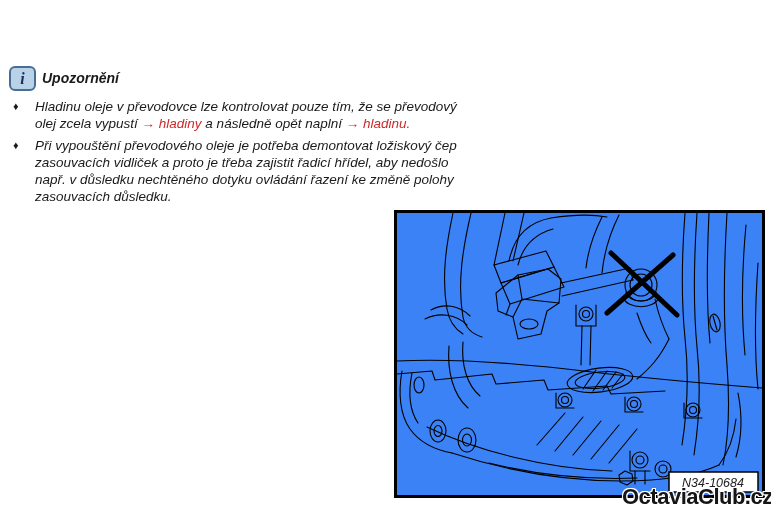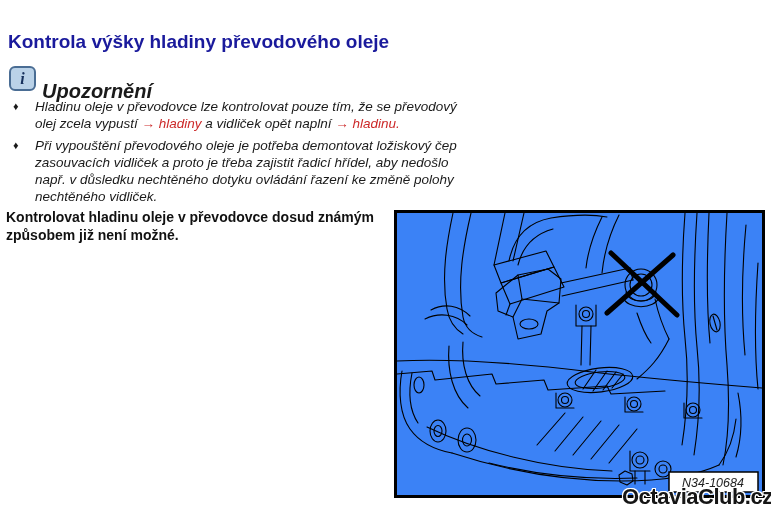--- a/index.html
+++ b/index.html
@@ -21,22 +21,22 @@
   .info-icon{
     position:absolute;left:9px;top:66px;width:23px;height:21px;
     background:var(--icon-bg);border:2px solid var(--icon-border);border-radius:6px;
     display:flex;align-items:center;justify-content:center;
   }
   .info-glyph{
     font-family:"Liberation Serif",serif;font-weight:700;font-style:italic;
     font-size:16px;color:#16305c;line-height:1;
   }
   .notice-label{
-    position:absolute;left:42px;top:80px;
-    font-size:20px;font-weight:700;font-style:italic;color:var(--ink);
+    position:absolute;left:42px;top:70px;
+    font-size:14px;font-weight:700;font-style:italic;color:var(--ink);
   }
   .bullet-list{position:absolute;left:13px;top:98px;width:452px;}
   .bullet-row{display:flex;margin-bottom:5px;}
   .bullet-marker{flex:0 0 22px;font-size:11px;color:var(--ink);padding-top:2px;font-style:normal;}
   .bullet-text{font-size:13.5px;font-style:italic;color:var(--ink);line-height:17px;}
   .bullet-text .link{color:var(--link);}
   .emphasis{
     position:absolute;left:6px;top:208px;width:392px;margin:0;
     font-size:14px;font-weight:700;color:#111;line-height:18px;
   }
@@ -50,39 +50,37 @@
     font-size:22px;font-weight:700;color:#151515;letter-spacing:-0.5px;
     text-shadow:-1px 0 #fff,1px 0 #fff,0 -1px #fff,0 1px #fff,
                 -1px -1px #fff,1px 1px #fff,-1px 1px #fff,1px -1px #fff;
   }
 </style>
 </head>
 <body>
 
 <div class="page">
 
-  <h1 class="title">Kontrola výšky hladiny převodového oleje</h1>
 
   <span class="info-icon">
     <span class="info-glyph">i</span>
   </span>
   <span class="notice-label">Upozornění</span>
 
   <div class="bullet-list">
       <div class="bullet-row">
         <span class="bullet-marker">♦</span>
-        <span class="bullet-text"><span>Hladinu oleje v převodovce lze kontrolovat pouze tím, že se převodový olej zcela vypustí </span><span class="link">→ hladiny</span><span> a vidliček opět naplní </span><span class="link">→ hladinu.</span></span>
+        <span class="bullet-text"><span>Hladinu oleje v převodovce lze kontrolovat pouze tím, že se převodový olej zcela vypustí </span><span class="link">→ hladiny</span><span> a následně opět naplní </span><span class="link">→ hladinu.</span></span>
       </div>
       <div class="bullet-row">
         <span class="bullet-marker">♦</span>
-        <span class="bullet-text"><span>Při vypouštění převodového oleje je potřeba demontovat ložiskový čep zasouvacích vidliček a proto je třeba zajistit řadicí hřídel, aby nedošlo např. v důsledku nechtěného dotyku ovládání řazení ke změně polohy nechtěného vidliček.</span></span>
+        <span class="bullet-text"><span>Při vypouštění převodového oleje je potřeba demontovat ložiskový čep zasouvacích vidliček a proto je třeba zajistit řadicí hřídel, aby nedošlo např. v důsledku nechtěného dotyku ovládání řazení ke změně polohy zasouvacích důsledku.</span></span>
       </div>
     </div>
 
-  <p class="emphasis">Kontrolovat hladinu oleje v převodovce dosud známým způsobem již není možné.</p>
 
   <div class="figure-frame">
     <svg viewBox="0 0 365 282" xmlns="http://www.w3.org/2000/svg">
       <g stroke="#000" stroke-width="1.1" fill="none" stroke-linecap="round" stroke-linejoin="round">
 
         <path d="M56,0 C50,28 44,62 50,96 C52,108 58,116 66,121"></path>
         <path d="M74,0 C66,34 60,70 66,104 C68,114 75,121 85,124"></path>
         <path d="M34,97 C47,90 62,92 73,103"></path>
         <path d="M28,106 C42,99 59,101 70,112"></path>
         <path d="M52,133 C50,158 56,182 71,195"></path>

